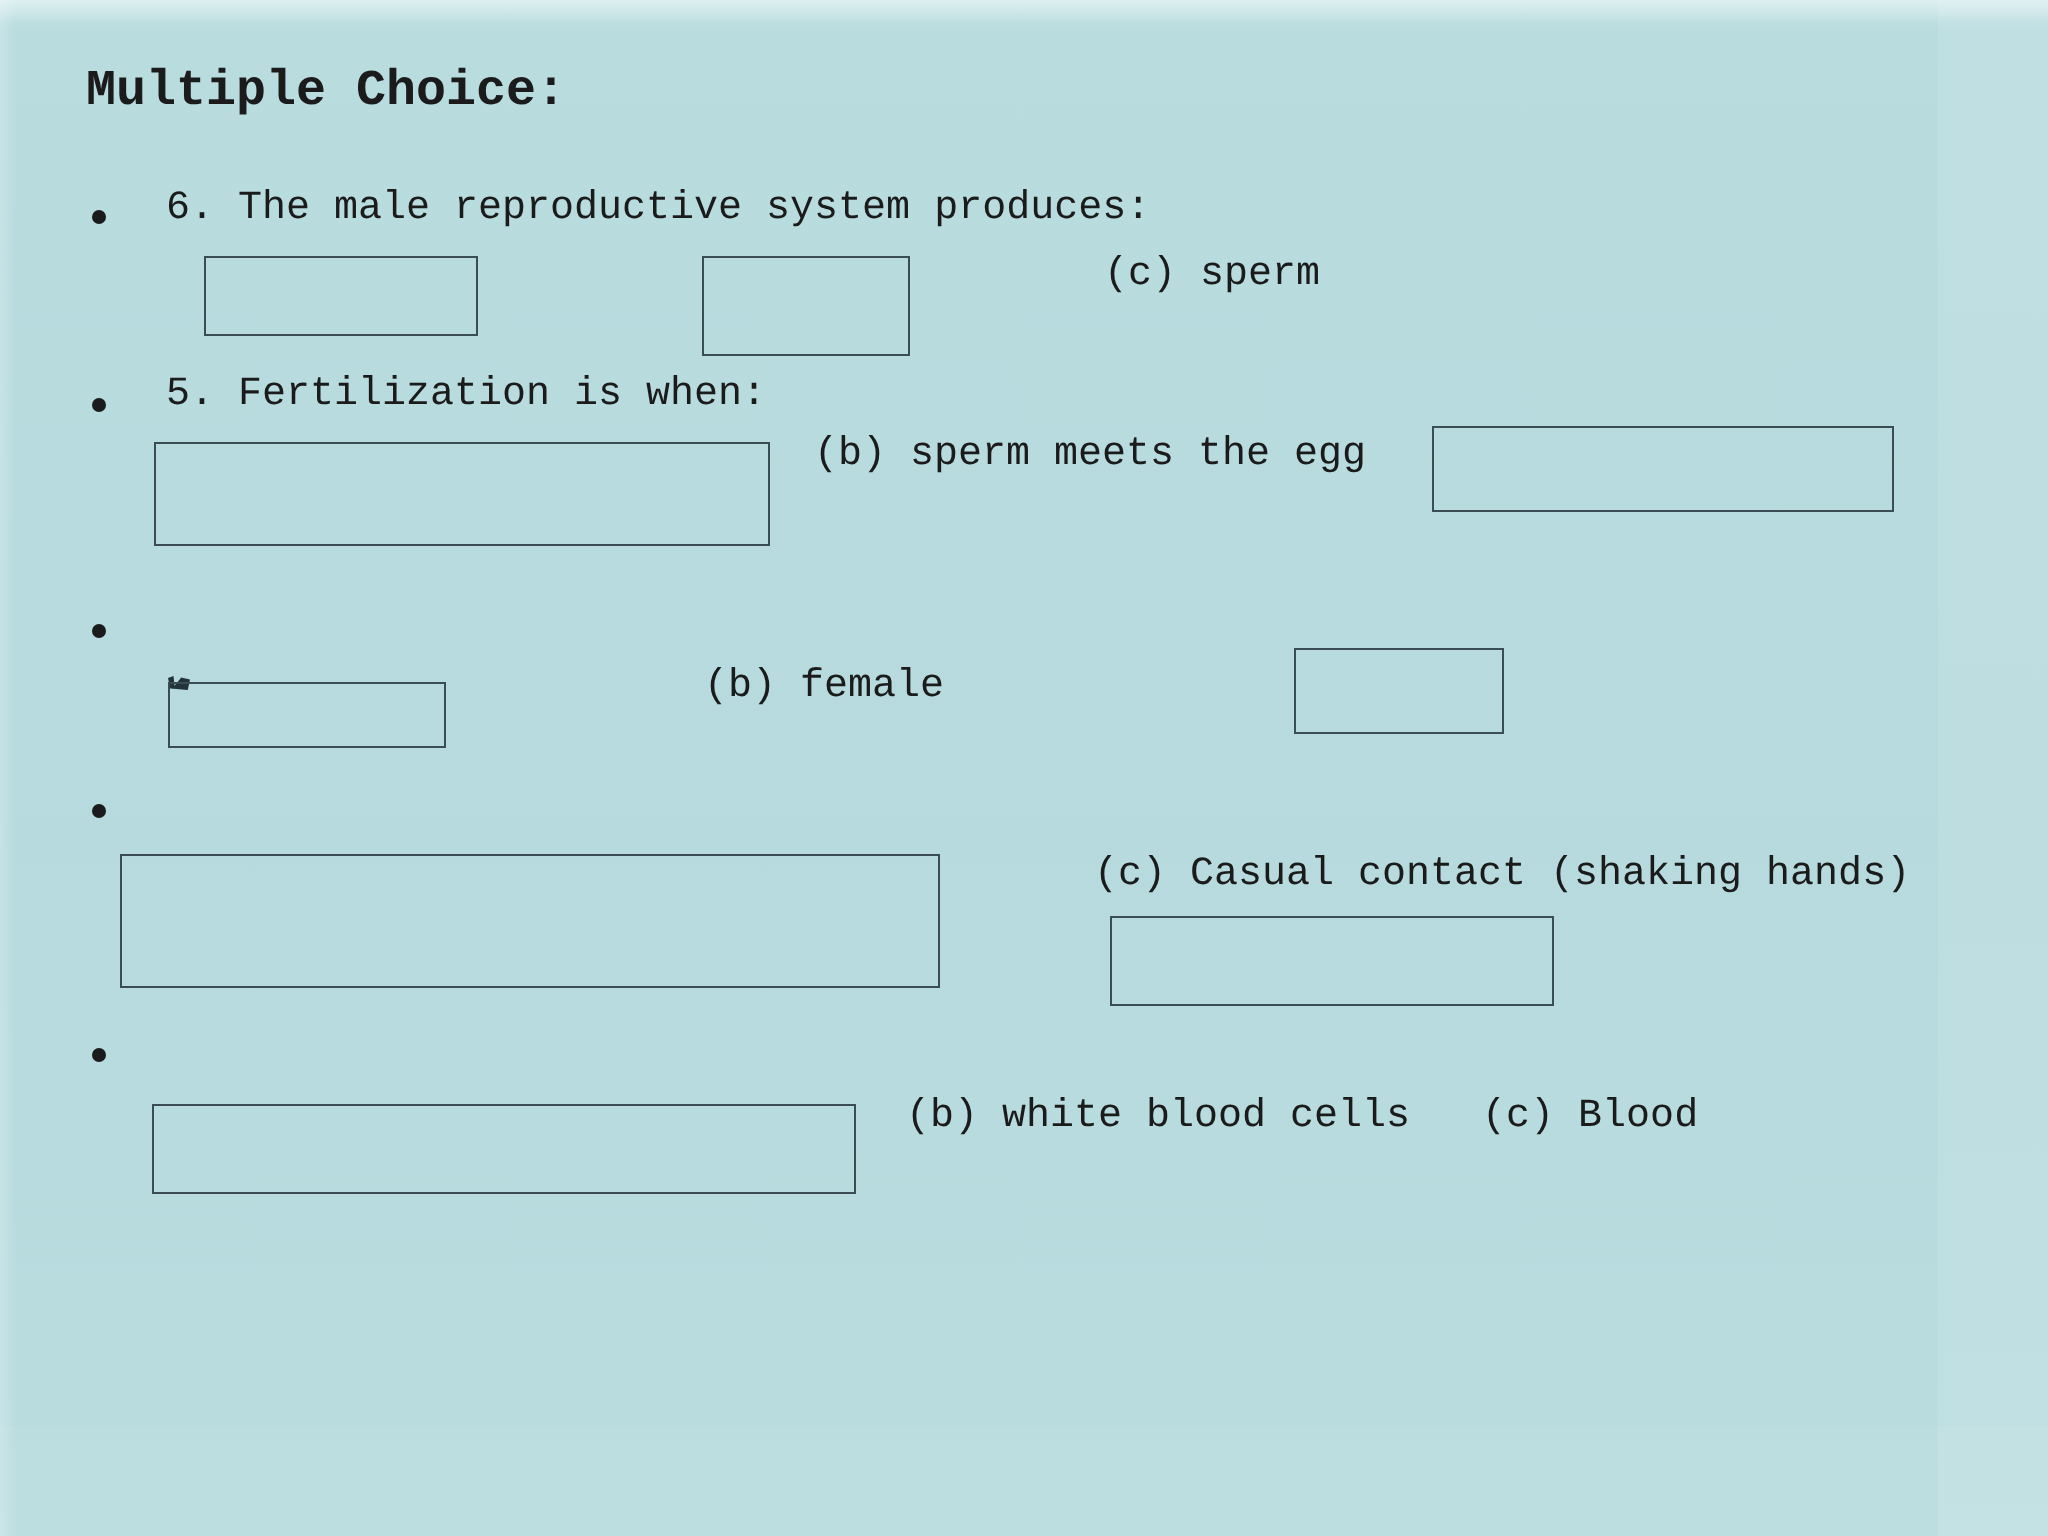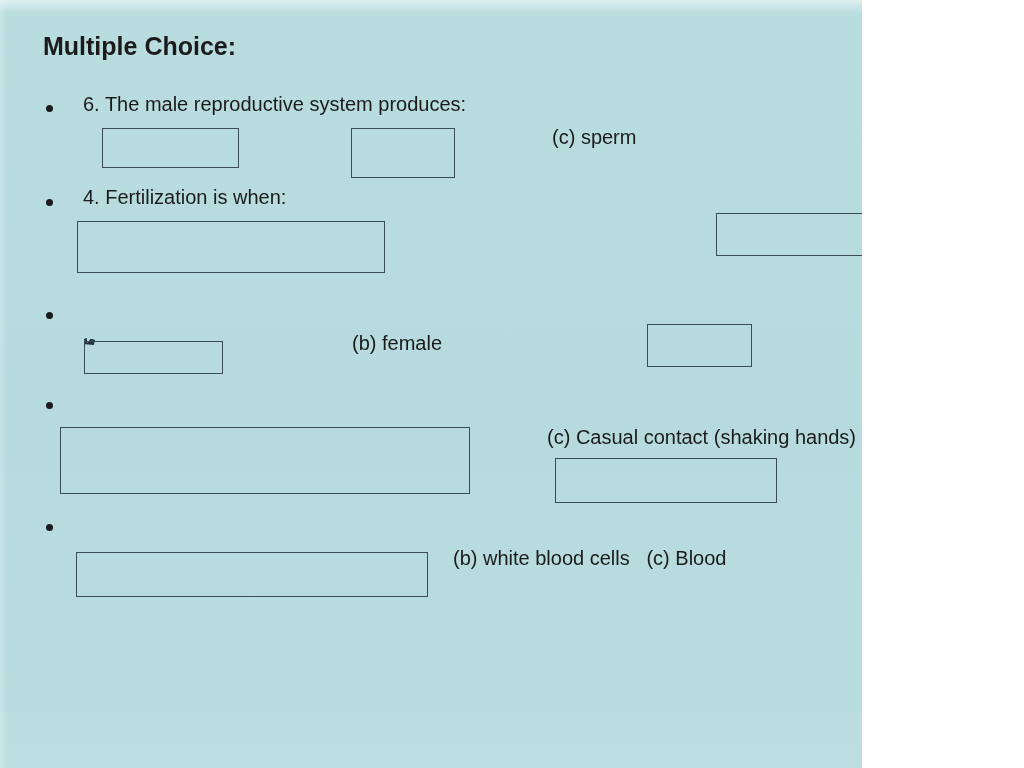--- a/index.html
+++ b/index.html
@@ -1,24 +1,25 @@
 <!DOCTYPE html>
 <html><head>
 <meta charset="utf-8">
 <style>
   html, body { margin: 0; padding: 0; }
   body { font-family: "Liberation Sans", sans-serif; }
 
   .slide {
     position: relative;
-    width: 862px;
+    width: 1024px;
     height: 768px;
     background: linear-gradient(180deg, #c9e6e8 0%, #b9dcdf 2%, #b6dadd 55%, #badde0 100%);
     overflow: hidden;
     color: #1b1b1b;
+    font-family: Liberation Mono, monospace;
   }
 
   
   .edge-top    { position: absolute; left: 0; top: 0; width: 1024px; height: 11px;
                  background: linear-gradient(180deg, rgba(255,255,255,.38), rgba(255,255,255,0)); }
   .edge-left   { position: absolute; left: 0; top: 0; width: 8px; height: 768px;
                  background: linear-gradient(90deg, rgba(255,255,255,.22), rgba(255,255,255,0)); }
   .edge-right  { position: absolute; left: 969px; top: 0; width: 55px; height: 768px;
                  background: rgba(255,255,255,.10); }
   .edge-bottom { position: absolute; left: 0; top: 713px; width: 1024px; height: 55px;
@@ -98,22 +99,23 @@
 
   <div class="title">Multiple Choice:</div>
 
   <span class="bullet b-q6"></span>
   <div class="prompt p-q6">6. The male reproductive system produces:</div>
   <div class="cover-box box-q6a"></div>
   <div class="cover-box box-q6b"></div>
   <div class="answer a-q6">(c) sperm</div>
 
   <span class="bullet b-q7"></span>
-  <div class="prompt p-q7">4. Fertilization is when:</div>
+  <div class="prompt p-q7">5. Fertilization is when:</div>
   <div class="cover-box box-q7a"></div>
+  <div class="answer a-q7">(b) sperm meets the egg</div>
   <div class="cover-box box-q7b"></div>
 
   <span class="bullet b-q8"></span>
   <div class="remnant"></div>
   <div class="cover-box box-q8a"></div>
   <div class="answer a-q8">(b) female</div>
   <div class="cover-box box-q8b"></div>
 
   <span class="bullet b-q9"></span>
   <div class="cover-box box-q9a"></div>

